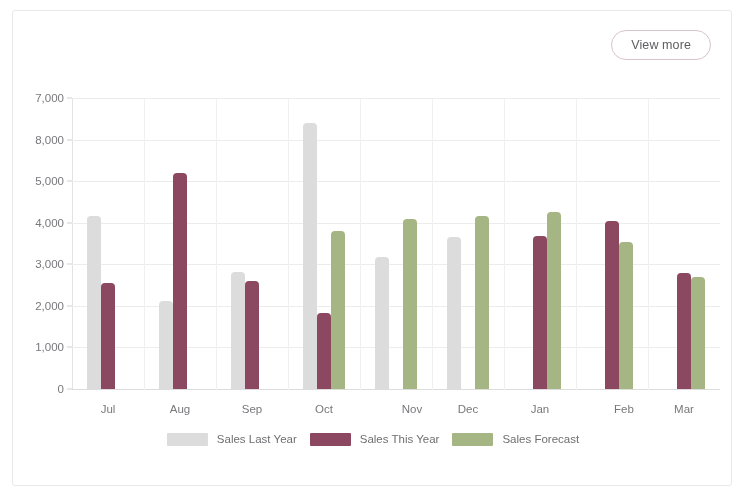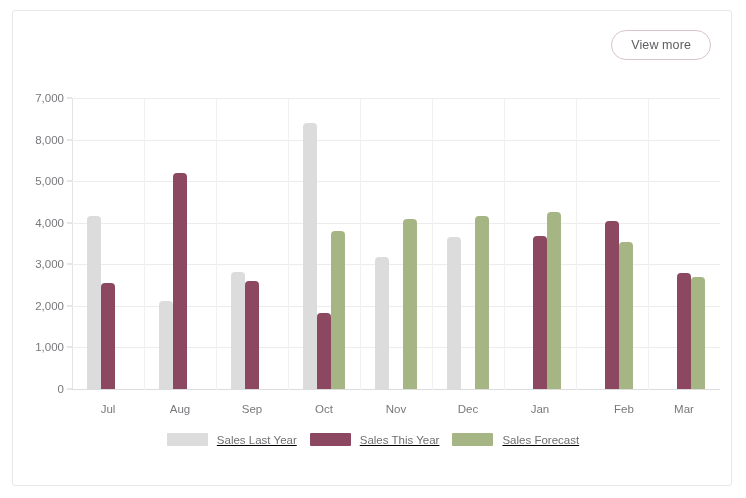--- a/index.html
+++ b/index.html
@@ -164,24 +164,23 @@
     left: 0;
     right: 0;
     top: 358px;
     display: flex;
     align-items: center;
     justify-content: center;
     gap: 13px;
   }
   .legend-item {
     display: flex;
-    align-items: center;
+    align-items: flex-start;
     gap: 9px;
     cursor: pointer;
-    text-decoration: underline;
   }
   .legend-swatch {
     width: 41px;
     height: 13px;
     border-radius: 1px;
     flex: none;
   }
   .legend-label {
     font-size: 11.5px;
     color: #6f6f73;
@@ -238,21 +237,21 @@
           <div class="ytick" style="top: 41.5714px;">8,000</div>
           <div class="ytick-dash" style="top: 41.5714px;"></div>
           <div class="ytick" style="top: 0px;">7,000</div>
           <div class="ytick-dash" style="top: 0px;"></div>
         </div>
       <div id="xticks">
           <div class="xtick" style="left: 36px;">Jul</div>
           <div class="xtick" style="left: 108px;">Aug</div>
           <div class="xtick" style="left: 180px;">Sep</div>
           <div class="xtick" style="left: 252px;">Oct</div>
-          <div class="xtick" style="left: 324px;">Nov</div>
+          <div class="xtick" style="left: 340px;">Nov</div>
           <div class="xtick" style="left: 396px;">Dec</div>
           <div class="xtick" style="left: 468px;">Jan</div>
           <div class="xtick" style="left: 552px;">Feb</div>
           <div class="xtick" style="left: 612px;">Mar</div>
         </div>
       <div class="bars-layer" id="bars-layer">
           <div class="bar" title="Sales Last Year Jul: 4150" style="left: 15px; height: 172.521px; background: rgb(220, 220, 220);"></div>
           <div class="bar" title="Sales This Year Jul: 2550" style="left: 29px; height: 106.007px; background: rgb(140, 72, 96);"></div>
           <div class="bar" title="Sales Last Year Aug: 2120" style="left: 87px; height: 88.1314px; background: rgb(220, 220, 220);"></div>
           <div class="bar" title="Sales This Year Aug: 5190" style="left: 101px; height: 215.756px; background: rgb(140, 72, 96);"></div>

